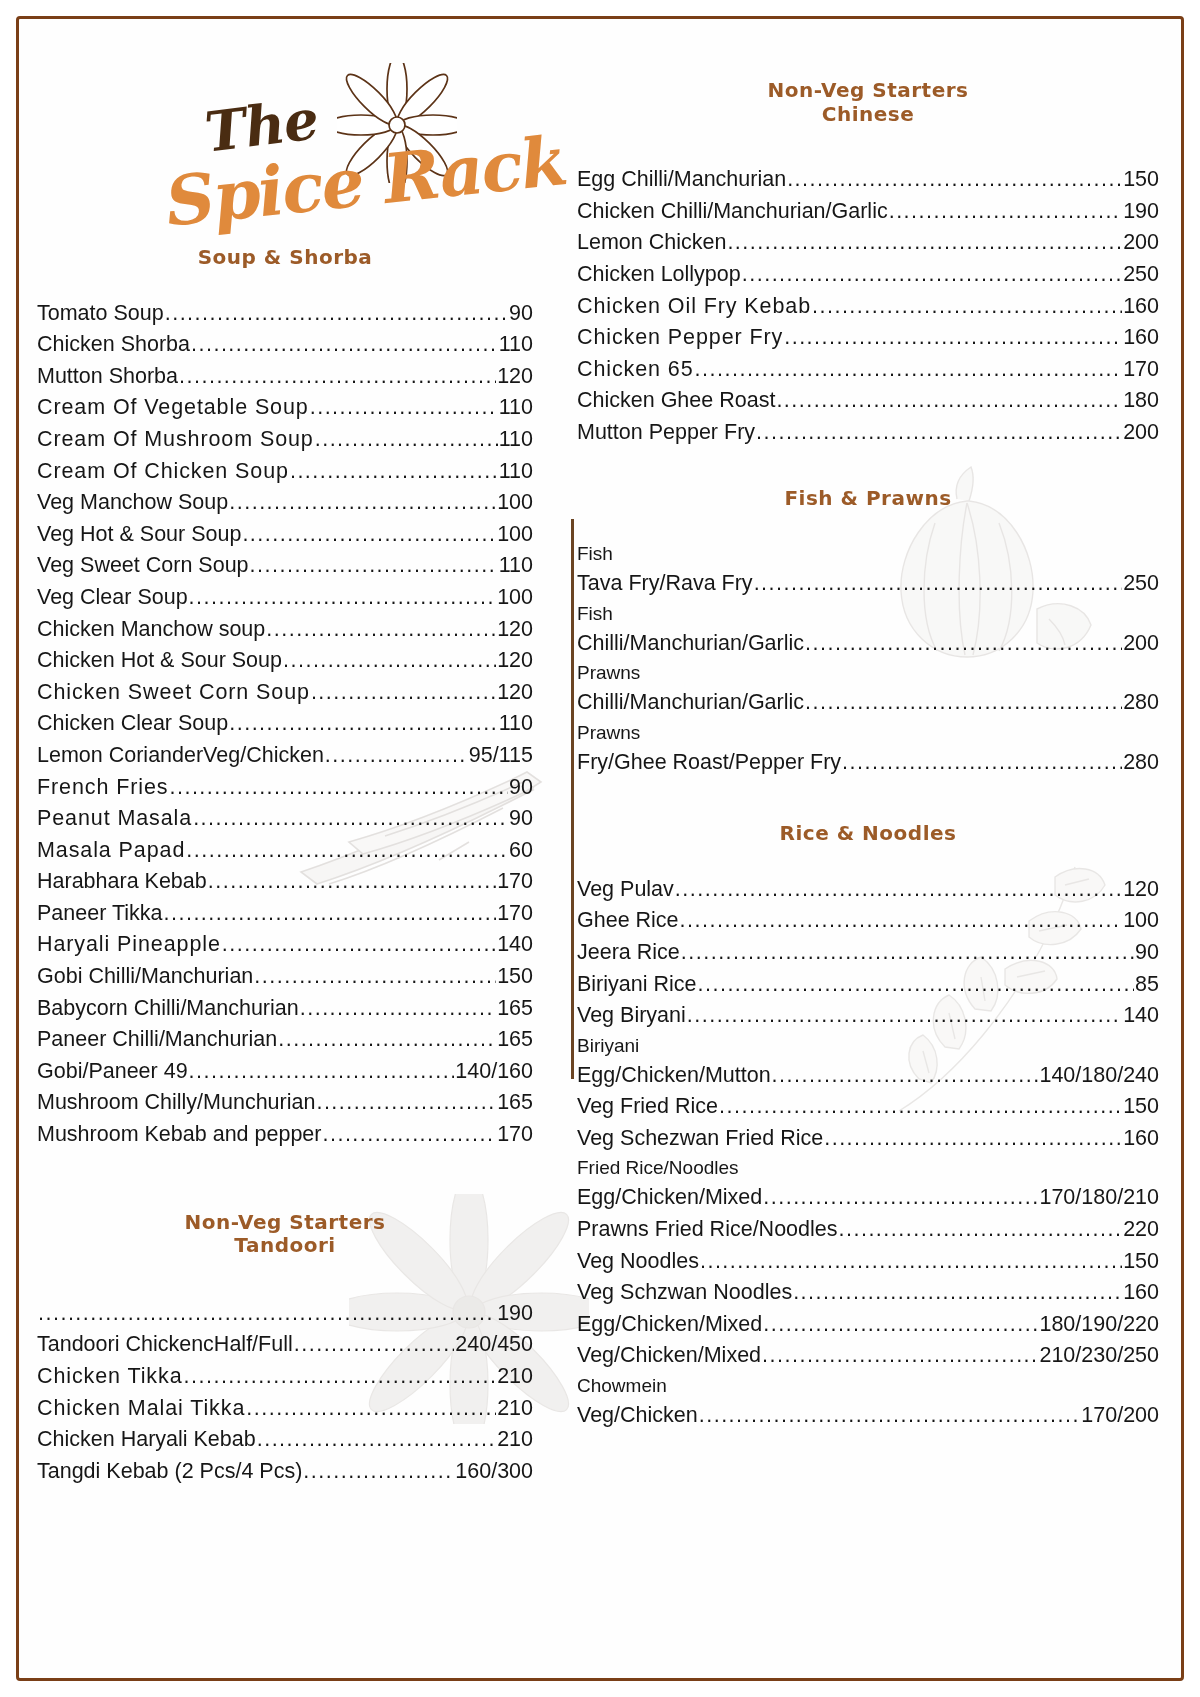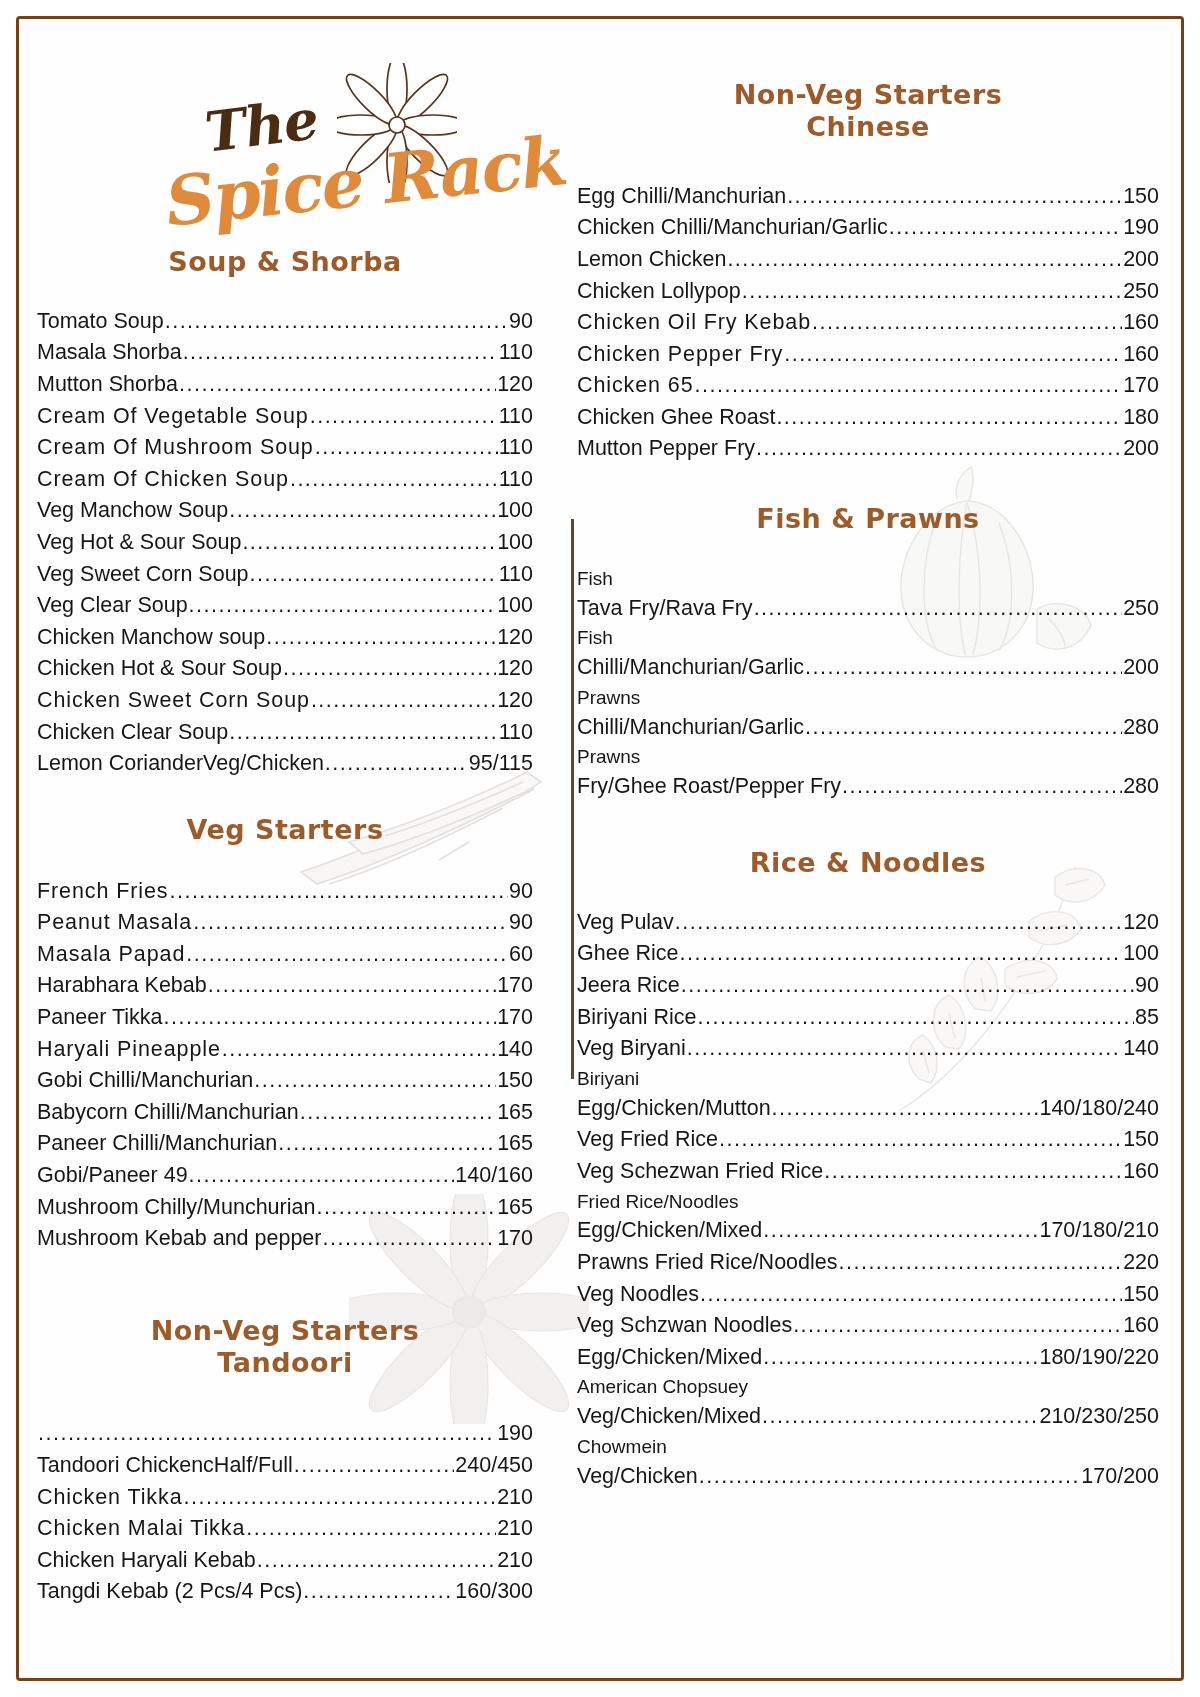--- a/index.html
+++ b/index.html
@@ -95,21 +95,21 @@
     width: 120px;
     height: 120px;
   }
 
   
   .section-head {
     text-align: center;
     color: #9c5b28;
     font-family: "DejaVu Sans", sans-serif;
     font-weight: bold;
-    font-size: 27px;
+    font-size: 20px;
     letter-spacing: 0.5px;
     line-height: 1.18;
     position: relative;
     z-index: 5;
   }
   .section-head .sub { display: block; }
 
   .sec-soup      { margin: 6px 0 28px 0; }
   .sec-vegstart  { margin: 34px 0 30px 0; }
   .sec-tandoori  { margin: 60px 0 40px 0; }
@@ -252,21 +252,21 @@
         <div class="section-head sec-soup">
           <span>Soup &amp; Shorba</span>
         </div>
         <div class="items">
           <div class="row">
               <span class="nm">Tomato Soup</span>
               <span class="dots">..................................................................................</span>
               <span class="pr">90</span>
             </div>
           <div class="row">
-              <span class="nm">Masala Shorba</span>
+              <span class="nm">Chicken Shorba</span>
               <span class="dots">..................................................................................</span>
               <span class="pr">110</span>
             </div>
           <div class="row">
               <span class="nm">Mutton Shorba</span>
               <span class="dots">..................................................................................</span>
               <span class="pr">120</span>
             </div>
           <div class="row wide">
               <span class="nm">Cream Of Vegetable Soup</span>
@@ -323,23 +323,20 @@
               <span class="dots">..................................................................................</span>
               <span class="pr">110</span>
             </div>
           <div class="row">
               <span class="nm">Lemon CorianderVeg/Chicken</span>
               <span class="dots">..................................................................................</span>
               <span class="pr">95/115</span>
             </div>
         </div>
 
-        <div class="section-head sec-vegstart">
-          <span>Veg Starters</span>
-        </div>
         <div class="items">
           <div class="row wide">
               <span class="nm">French  Fries</span>
               <span class="dots">..................................................................................</span>
               <span class="pr">90</span>
             </div>
           <div class="row wide">
               <span class="nm">Peanut  Masala</span>
               <span class="dots">..................................................................................</span>
               <span class="pr">90</span>
@@ -584,21 +581,20 @@
           <div class="row">
               <span class="nm">Veg Schzwan Noodles</span>
               <span class="dots">..................................................................................</span>
               <span class="pr">160</span>
             </div>
           <div class="row">
               <span class="nm">Egg/Chicken/Mixed</span>
               <span class="dots">..................................................................................</span>
               <span class="pr">180/190/220</span>
             </div>
-          <div class="contline">American Chopsuey</div>
           <div class="row">
               <span class="nm">Veg/Chicken/Mixed</span>
               <span class="dots">..................................................................................</span>
               <span class="pr">210/230/250</span>
             </div>
           <div class="contline">Chowmein</div>
           <div class="row">
               <span class="nm">Veg/Chicken</span>
               <span class="dots">..................................................................................</span>
               <span class="pr">170/200</span>

